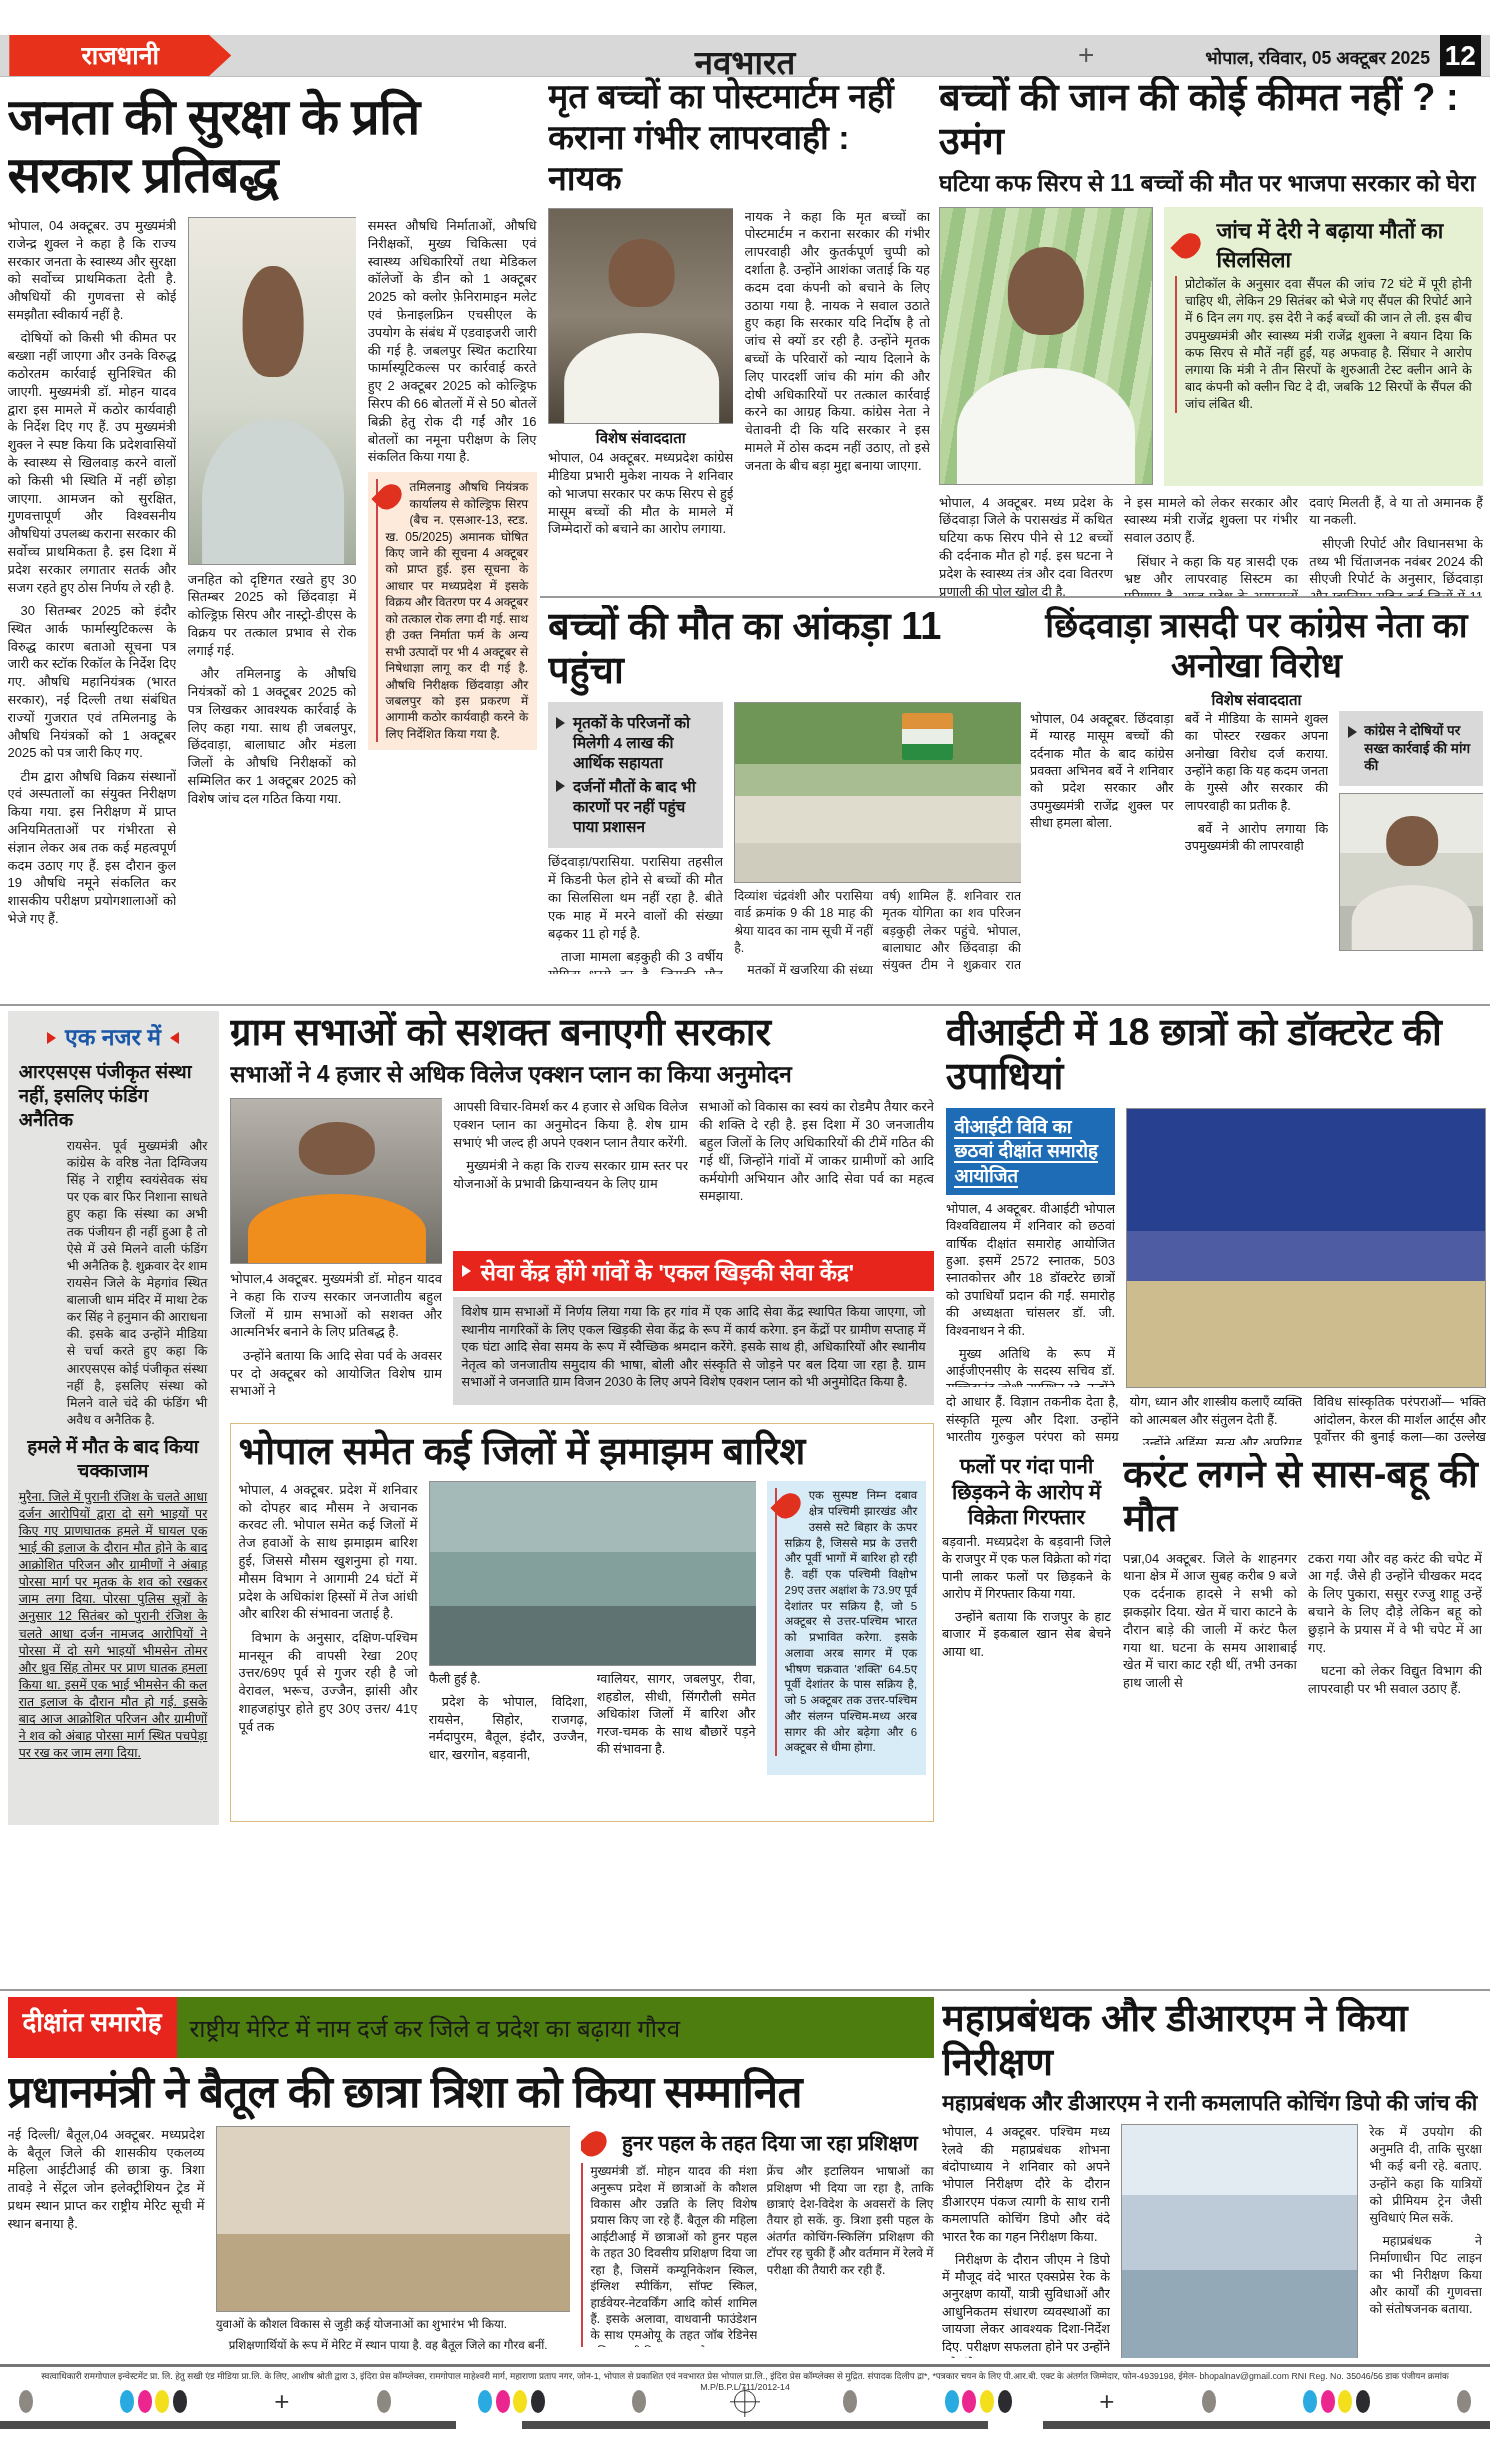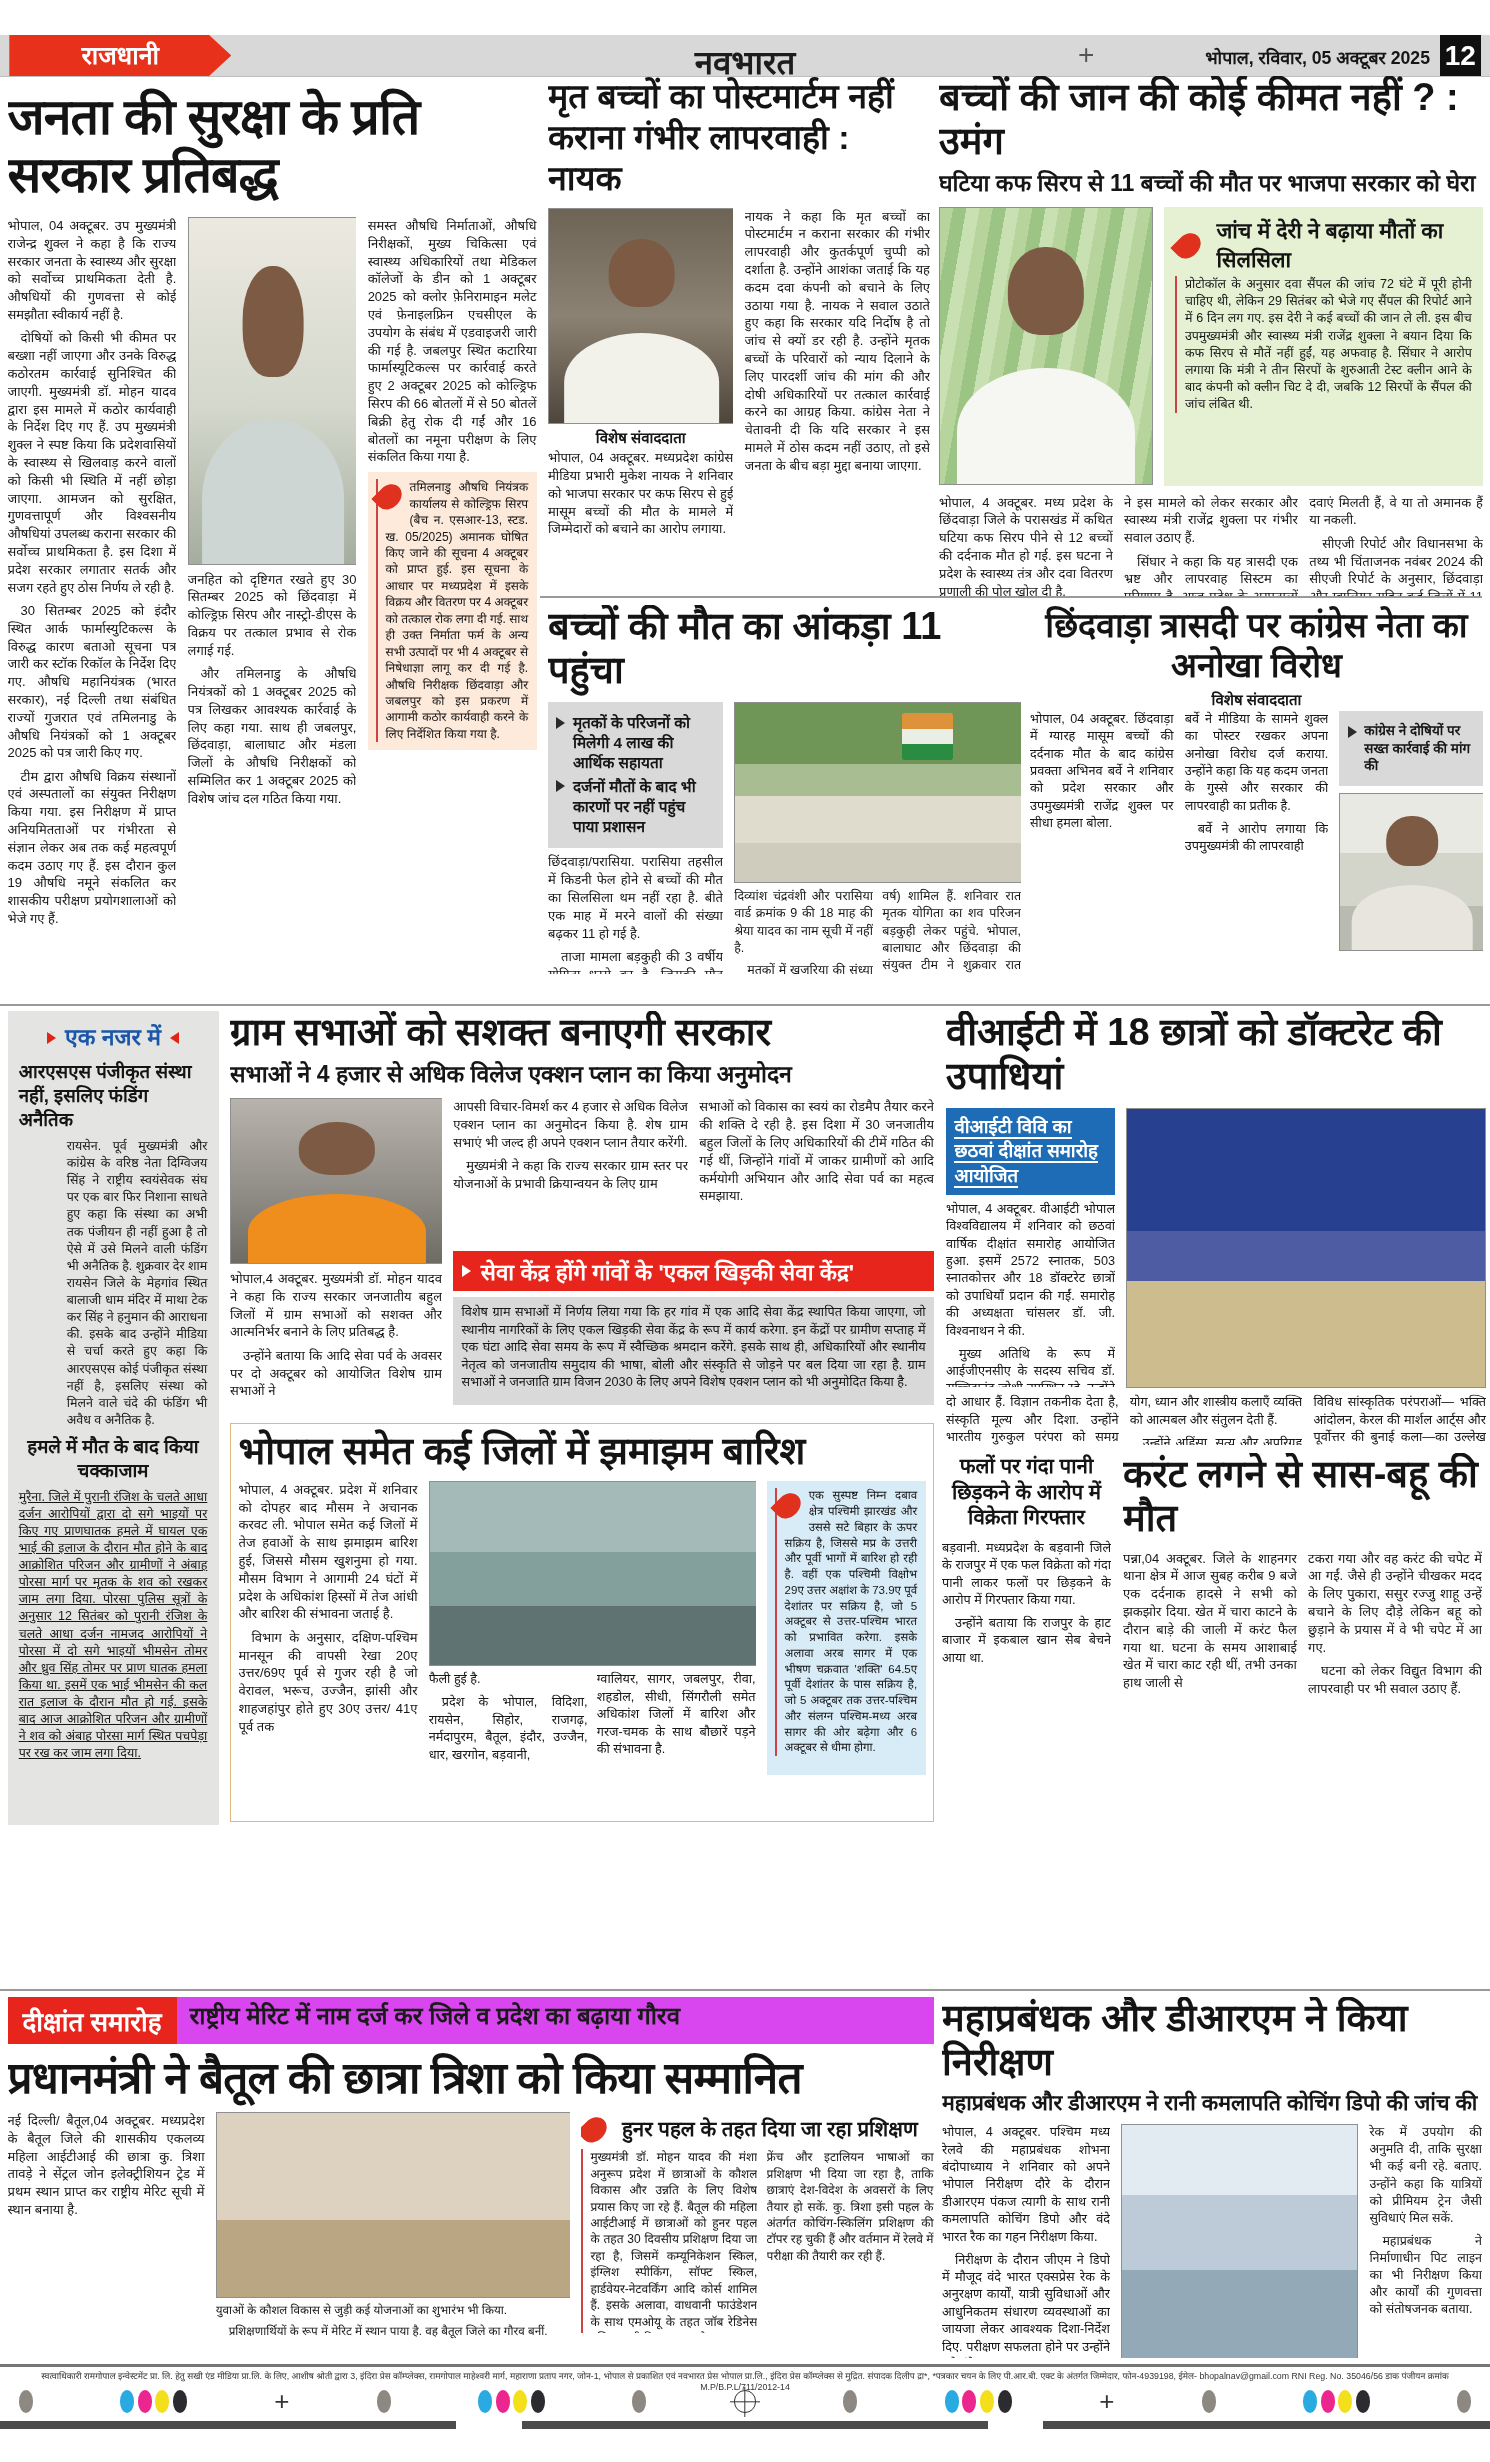--- a/index.html
+++ b/index.html
@@ -38,21 +38,21 @@
   .flag{position:absolute;width:18%;height:26%;top:6%;left:58%;background:linear-gradient(180deg,#f19133 33%,#fff 33% 66%,#1c8a3c 66%);opacity:.85;border-radius:2.8px;}
   .greenbox{background:#e6f0d2;padding:7.5px 11.2px;}
   .greenbox h3{font-size:21.4px;margin:0 0 3.7px;}
   .orangebox{background:#fdeadb;padding:7.5px 8.4px;margin-top:5.6px;}
   .graybox{background:#d9d9d9;padding:7.5px 8.4px;}
   .bluebox{background:#d8ecf8;padding:7.5px 8.4px;}
   .vitbox{background:#1d6cb5;color:#fff;padding:7.5px 8.4px;font-size:18.6px;font-weight:700;line-height:1.3;}
   .vitbox span{display:inline;border-bottom:2.8px solid #fff;}
   .redbanner{background:#e8251c;color:#fff;font-size:22.4px;font-weight:700;padding:4.7px 9.3px;display:flex;align-items:center;gap:9.3px;}
   .redlabel{background:#e8251c;color:#fff;font-size:26px;font-weight:700;padding:5.6px 15px;white-space:nowrap;}
-  .orangebanner{background:#d946ef;color:#1a1a1a;font-size:24px;font-weight:700;padding:1px 13px;flex:1;}
+  .orangebanner{background:#4d7c0f;color:#1a1a1a;font-size:24px;font-weight:400;padding:14px 13px;flex:1;}
   .bullet{display:flex;gap:7.5px;align-items:flex-start;font-size:15.4px;font-weight:700;line-height:1.3;margin:3.7px 0;}
   .tri{width:0;height:0;border-left:9.3px solid #2a2a2a;border-top:6.5px solid transparent;border-bottom:6.5px solid transparent;margin-top:3.7px;flex:none;}
   .tri.red{border-left-color:#e02417;}
   .tri.left{border-left:none;border-right:9.3px solid #e02417;}
   .qmark{float:left;width:22.4px;height:28px;background:#e0301e;border-radius:50% 50% 50% 0;transform:rotate(45deg);margin:3.7px 9.3px 1.9px 1.9px;flex:none;}
   .qrow{display:flex;align-items:center;gap:7.5px;}
   .qline{border-left:2.8px solid #c44;padding-left:7.5px;}
   
   #hdrbar{position:absolute;left:0;top:35px;width:1490px;height:41px;background:#d8d8d8;border-bottom:0.9px solid #bdbdbd;}
   #redtag{position:absolute;left:9.3px;top:35px;width:222px;height:41px;background:#e8311a;color:#fff;
@@ -322,21 +322,21 @@
       </div>
       <div class="col bluebox" style="max-width:142px;flex:none;width:142px;">
         <span class="qmark"></span>
         <div class="qline b" style="font-size:11.5px;">एक सुस्पष्ट निम्न दबाव क्षेत्र पश्चिमी झारखंड और उससे सटे बिहार के ऊपर सक्रिय है, जिससे मप्र के उत्तरी और पूर्वी भागों में बारिश हो रही है. वहीं एक पश्चिमी विक्षोभ 29ए उत्तर अक्षांश के 73.9ए पूर्व देशांतर पर सक्रिय है, जो 5 अक्टूबर से उत्तर-पश्चिम भारत को प्रभावित करेगा. इसके अलावा अरब सागर में एक भीषण चक्रवात 'शक्ति' 64.5ए पूर्वी देशांतर के पास सक्रिय है, जो 5 अक्टूबर तक उत्तर-पश्चिम और संलग्न पश्चिम-मध्य अरब सागर की ओर बढ़ेगा और 6 अक्टूबर से धीमा होगा.</div>
       </div>
     </div>
   </section>
 
   <section class="art" style="left:942px;top:1453px;width:169px;height:533px;">
     <h2 class="hXS" style="text-align:center;">फलों पर गंदा पानी छिड़कने के आरोप में विक्रेता गिरफ्तार</h2>
-    <div class="b" style="margin-top:10px;font-size:12.7px;">
+    <div class="b" style="margin-top:4px;font-size:12.7px;">
         <p>बड़वानी. मध्यप्रदेश के बड़वानी जिले के राजपुर में एक फल विक्रेता को गंदा पानी लाकर फलों पर छिड़कने के आरोप में गिरफ्तार किया गया.</p>
         <p>उन्होंने बताया कि राजपुर के हाट बाजार में इकबाल खान सेब बेचने आया था.</p>
       </div>
   </section>
 
   <section class="art" style="left:1123px;top:1453px;width:359px;height:533px;">
     <h1 class="hL">करंट लगने से सास-बहू की मौत</h1>
     <div class="cols" style="margin-top:9.3px;height:466px;">
       <div class="col b">
           <p>पन्ना,04 अक्टूबर. जिले के शाहनगर थाना क्षेत्र में आज सुबह करीब 9 बजे एक दर्दनाक हादसे ने सभी को झकझोर दिया. खेत में चारा काटने के दौरान बाड़े की जाली में करंट फैल गया था. घटना के समय आशाबाई खेत में चारा काट रही थीं, तभी उनका हाथ जाली से</p>

